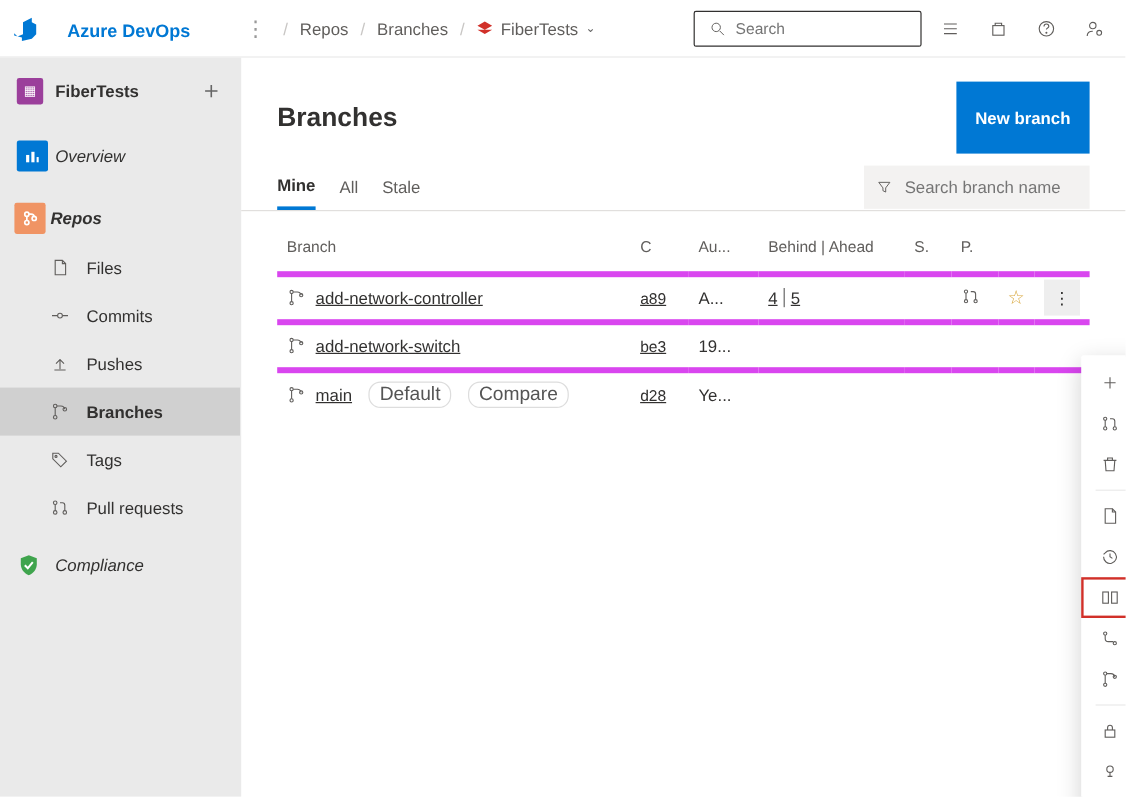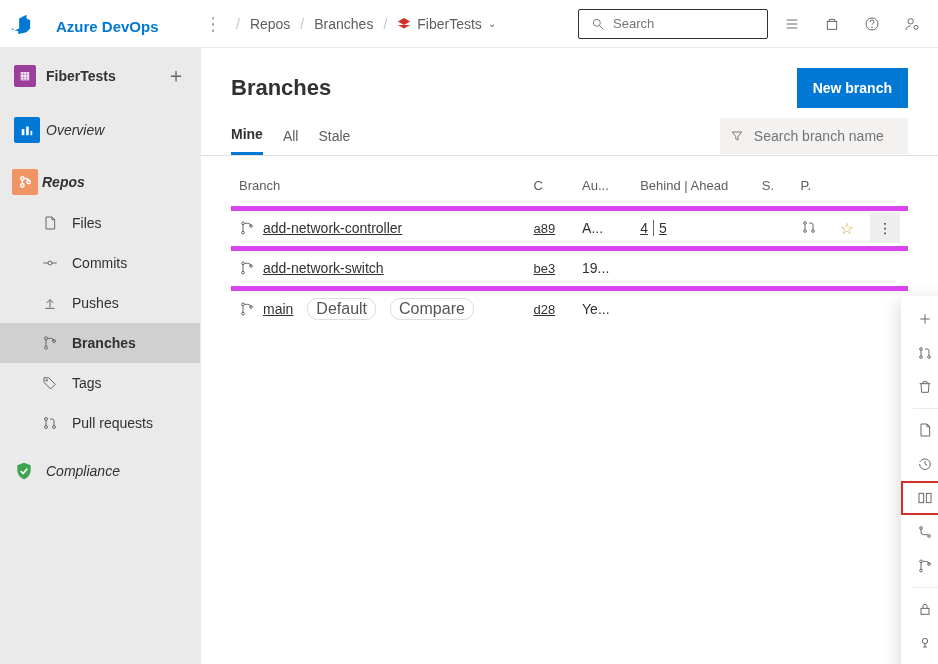--- a/index.html
+++ b/index.html
@@ -37,21 +37,21 @@
   .sb-ico { width:20px; height:20px; display:flex; align-items:center; justify-content:center;}
   .sb-child { padding-left:40px;}
   .sb-repos { background:#f09464; color:#fff; width:26px; height:26px; border-radius:2px; display:flex; align-items:center; justify-content:center; margin-right:-6px;}
   .section-repos { font-weight:600; display:flex; align-items:center; gap:10px; padding:8px 12px;}
   .sb-overview-ico{ background:#0078d4; color:#fff; width:26px; height:26px; border-radius:2px; display:flex; align-items:center; justify-content:center; margin-right:-6px;}
 
   
   .main { flex:1; display:flex; flex-direction:column; padding:0; border-left:1px solid #eaeaea; position:relative; min-width:0;}
   .page-head { display:flex; align-items:center; padding:20px 30px 8px 30px; }
   .page-head h1 { margin:0; font-size:22px; font-weight:600; flex:1; }
-  .btn-primary { background:#0078d4; color:#fff; border:0; padding:12px 16px; font-size:14px; font-weight:600; cursor:pointer;}
+  .btn-primary { background:#0078d4; color:#fff; border:0; padding:22px 16px; font-size:14px; font-weight:600; cursor:pointer;}
   .tabs-row { display:flex; align-items:center; padding:0 30px; border-bottom:1px solid #e1dfdd; gap:20px; }
   .tab { padding:10px 0; color:#605e5c; cursor:pointer; }
   .tab.active { color:#323130; font-weight:600; border-bottom:3px solid #0078d4; }
   .filter-box { margin-left:auto; display:flex; align-items:center; gap:8px; background:#f3f2f1; height:36px; padding:0 10px; width:188px;}
   .filter-box input { border:0; background:transparent; outline:0; font-size:14px; color:#605e5c; width:100%; }
 
   .table-wrap { padding:10px 30px; }
   table { width:100%; border-collapse:collapse; }
   thead th { text-align:left; font-weight:400; color:#605e5c; font-size:13px; height:42px; padding:0 8px;}
   tbody td { height:40px; border-top:5px solid #d946ef; padding:0 8px; font-size:14px; white-space:nowrap;}

